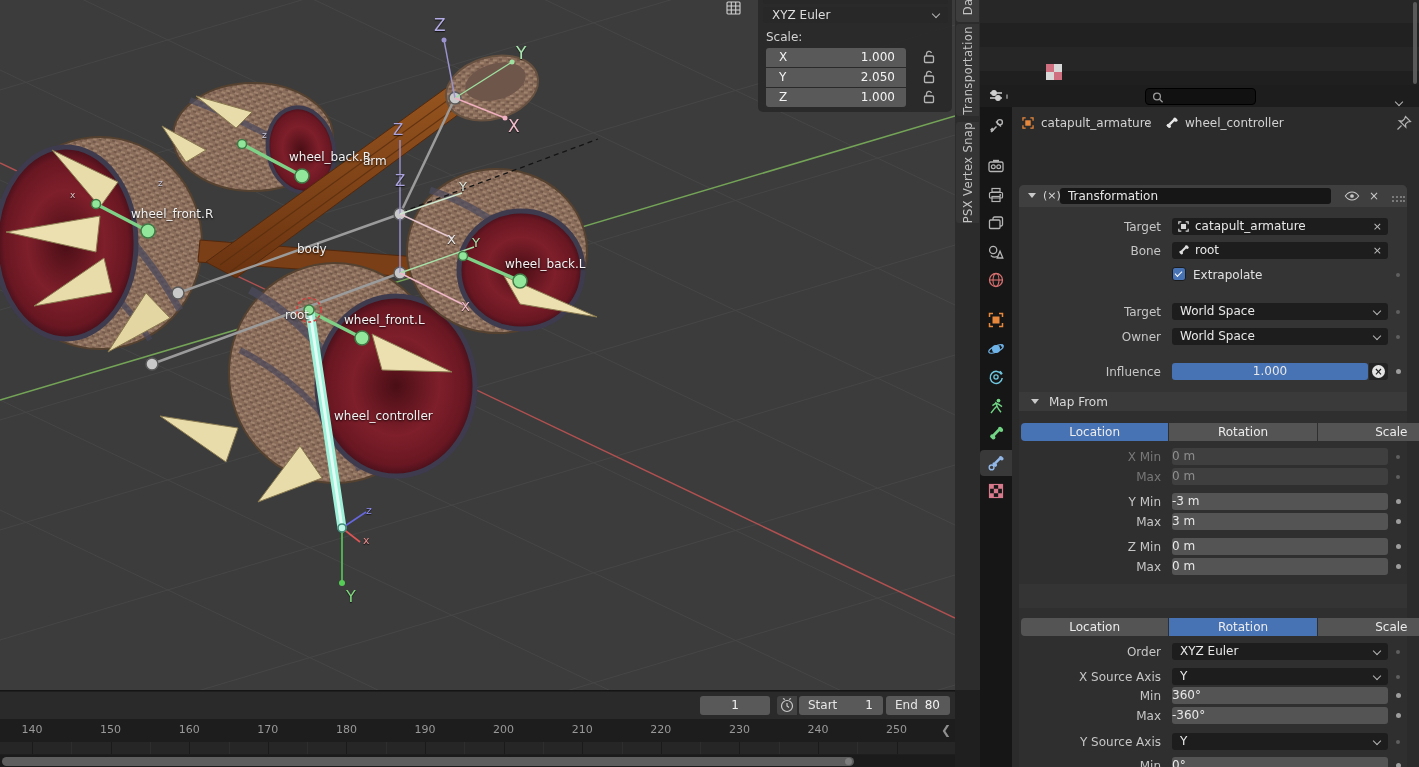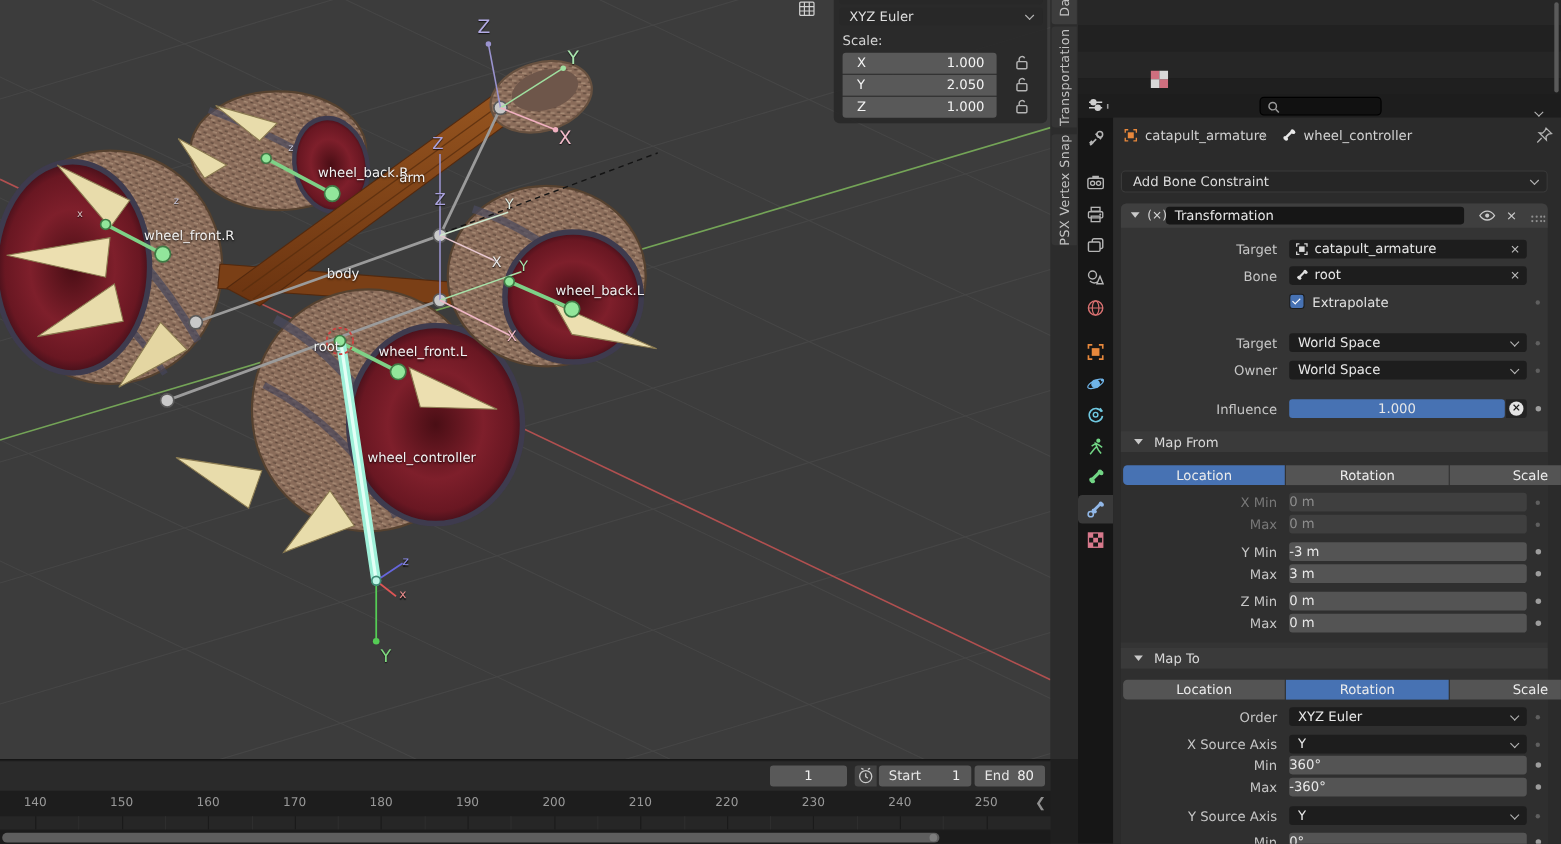--- a/index.html
+++ b/index.html
@@ -562,24 +562,20 @@
             <circle cx="6.4" cy="12.4" r="2" fill="#e8e8e8"></circle>
           </svg>
         <span style="position:absolute;left:166px;top:3px">wheel_controller</span>
         <div class="pin-btn">
           <svg width="16" height="16" viewBox="0 0 16 16">
               <path d="M9.5 1.5l5 5-2.8.5-2.2 2.2.3 3-6.5-6.5 3 .3L8.5 3.8zM5.5 10.5l-4 4" fill="none" stroke="#b2b2b2" stroke-width="1.2"></path>
             </svg>
         </div>
       </div>
 
-      <div class="add-constraint">
-        <span>Add Bone Constraint</span>
-        <span class="chev"></span>
-      </div>
 
       <div class="cpanel">
         <div class="cpanel-hdr">
           <span class="tri" style="position:absolute;left:9px;top:8px"></span>
           <span style="position:absolute;left:24px;top:4px;color:#d8d8d8;font-size:11px">(×)</span>
           <div class="cname">
             <span>Transformation</span>
           </div>
           <svg class="hdr-icons" style="left:325px" width="16" height="14" viewBox="0 0 18 14">
             <path d="M1.5 7s3-4.5 7.5-4.5S16.5 7 16.5 7s-3 4.5-7.5 4.5S1.5 7 1.5 7z" fill="none" stroke="#c9c9c9" stroke-width="1.3"></path>
@@ -669,24 +665,20 @@
           <span class="t">Map From</span>
         </div>
         <div class="subbody" style="top:226px;height:173px"></div>
         <div class="tabbar" id="mf-tabs" style="top:238px">
             <div class="tb active">Location</div>
             <div class="tb">Rotation</div>
             <div class="tb">Scale</div>
           </div>
         <div id="mf-rows"></div>
 
-        <div class="subhdr" style="top:404px">
-          <span class="tri" style="position:absolute;left:12px;top:7px"></span>
-          <span class="t">Map To</span>
-        </div>
         <div class="subbody" style="top:423px;height:159px"></div>
         <div class="tabbar" id="mt-tabs" style="top:433px">
             <div class="tb">Location</div>
             <div class="tb active">Rotation</div>
             <div class="tb">Scale</div>
           </div>
 
         <div class="prow" style="top:458px">
           <span class="plabel">Order</span>
           <div class="pfield f-dark">

